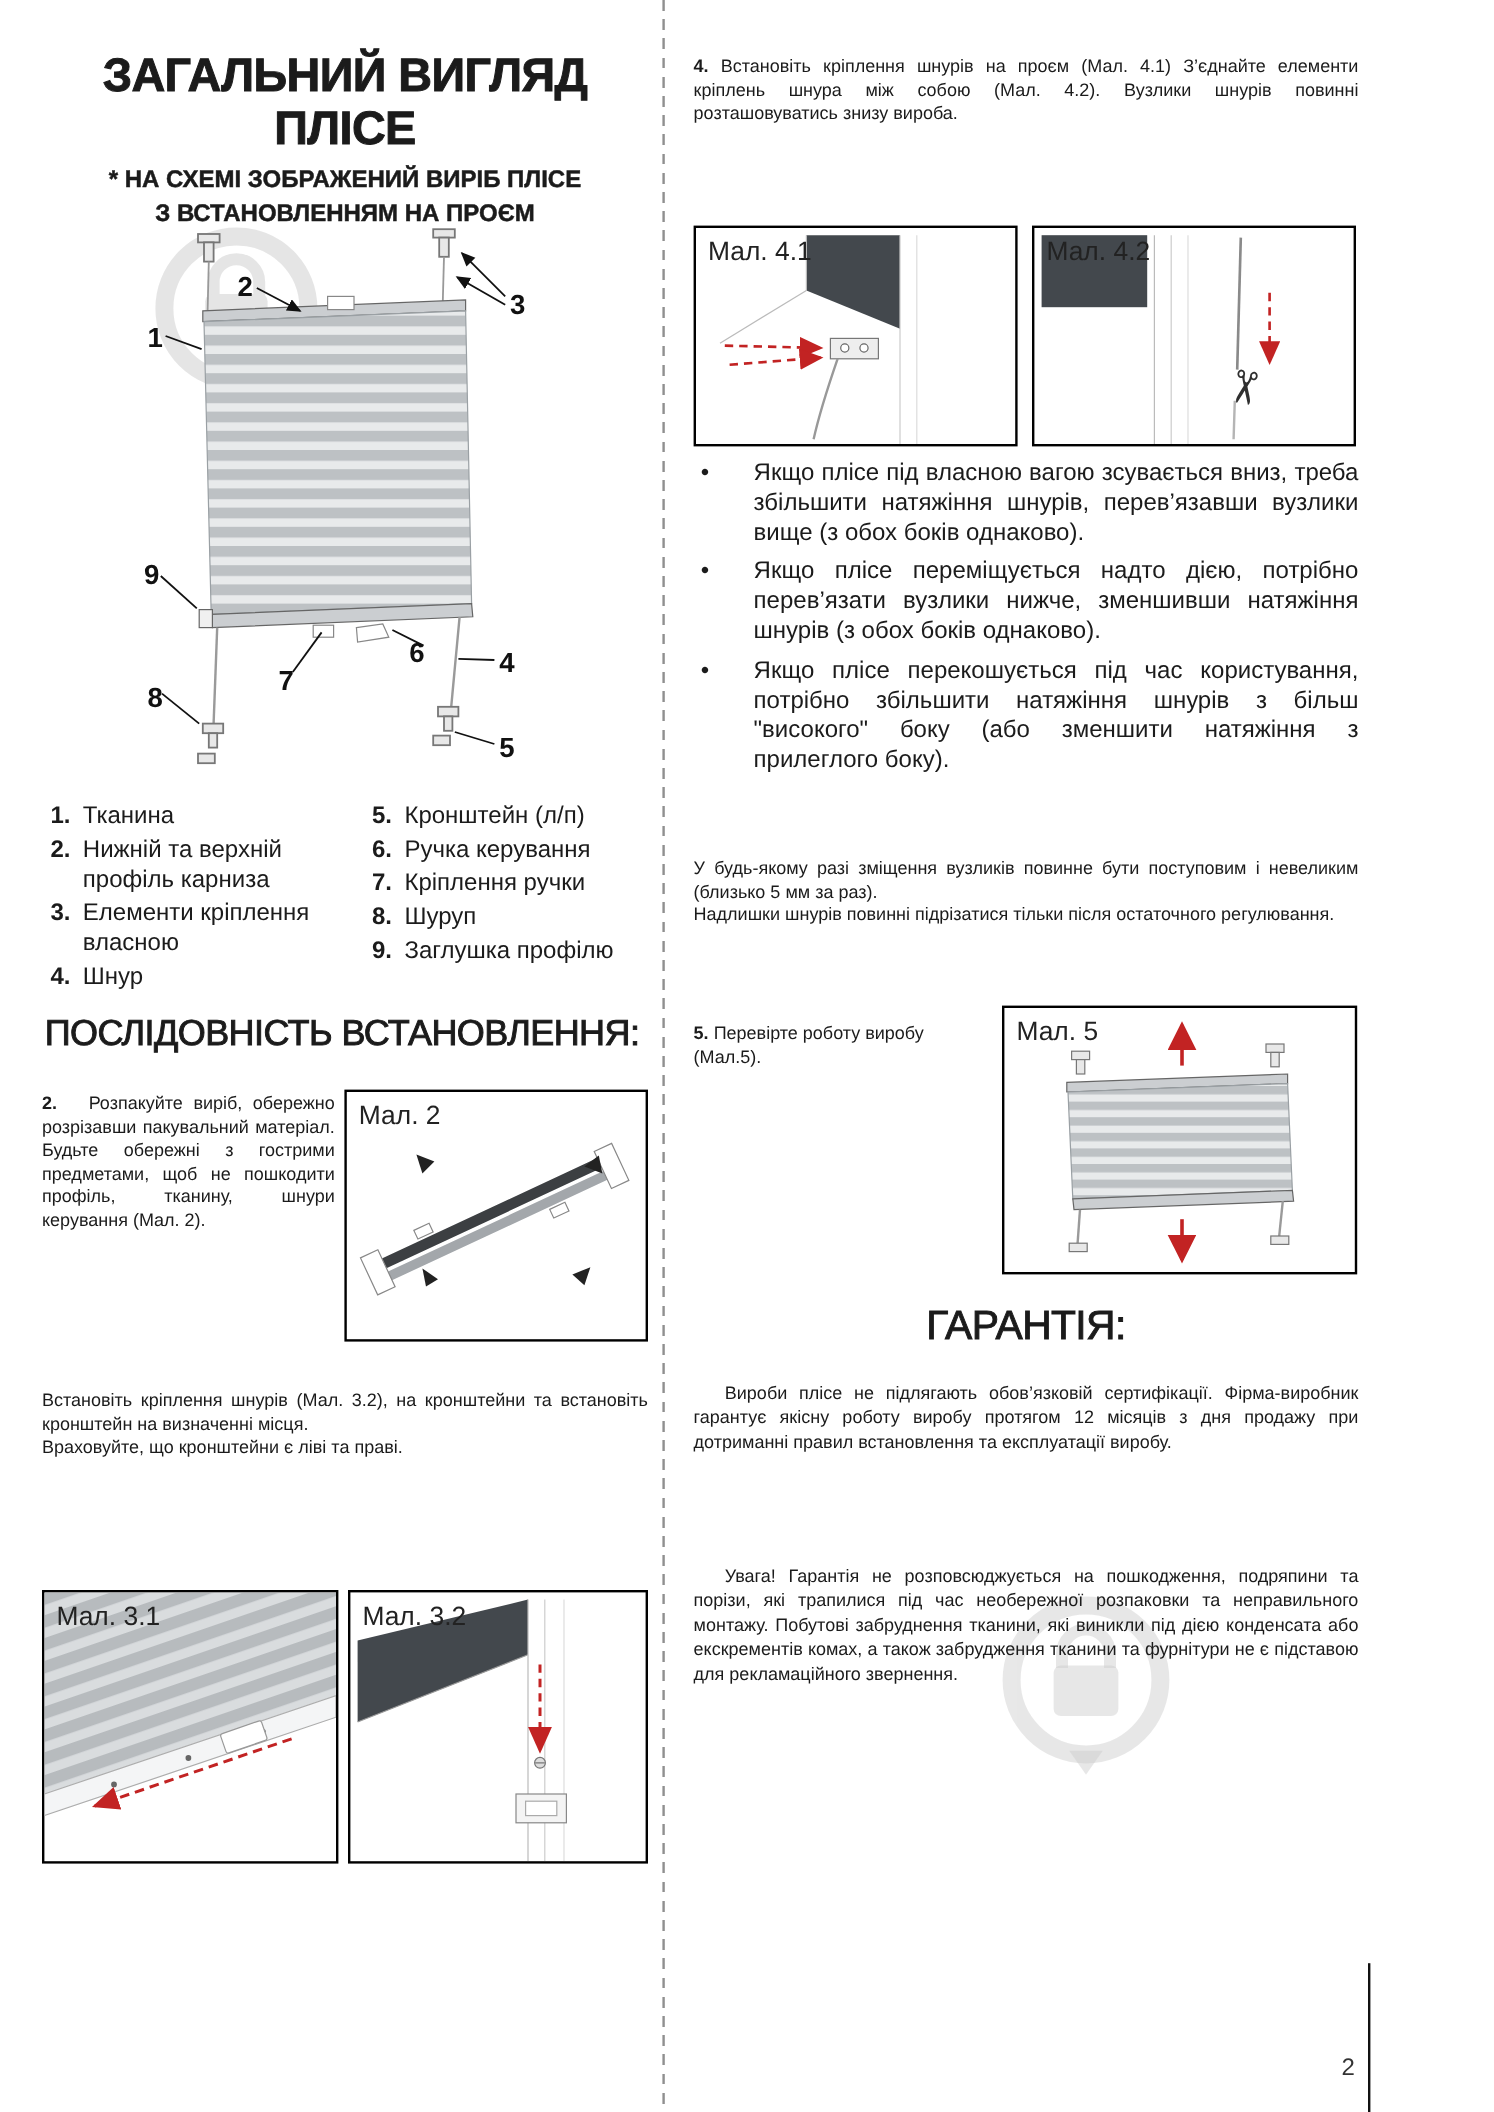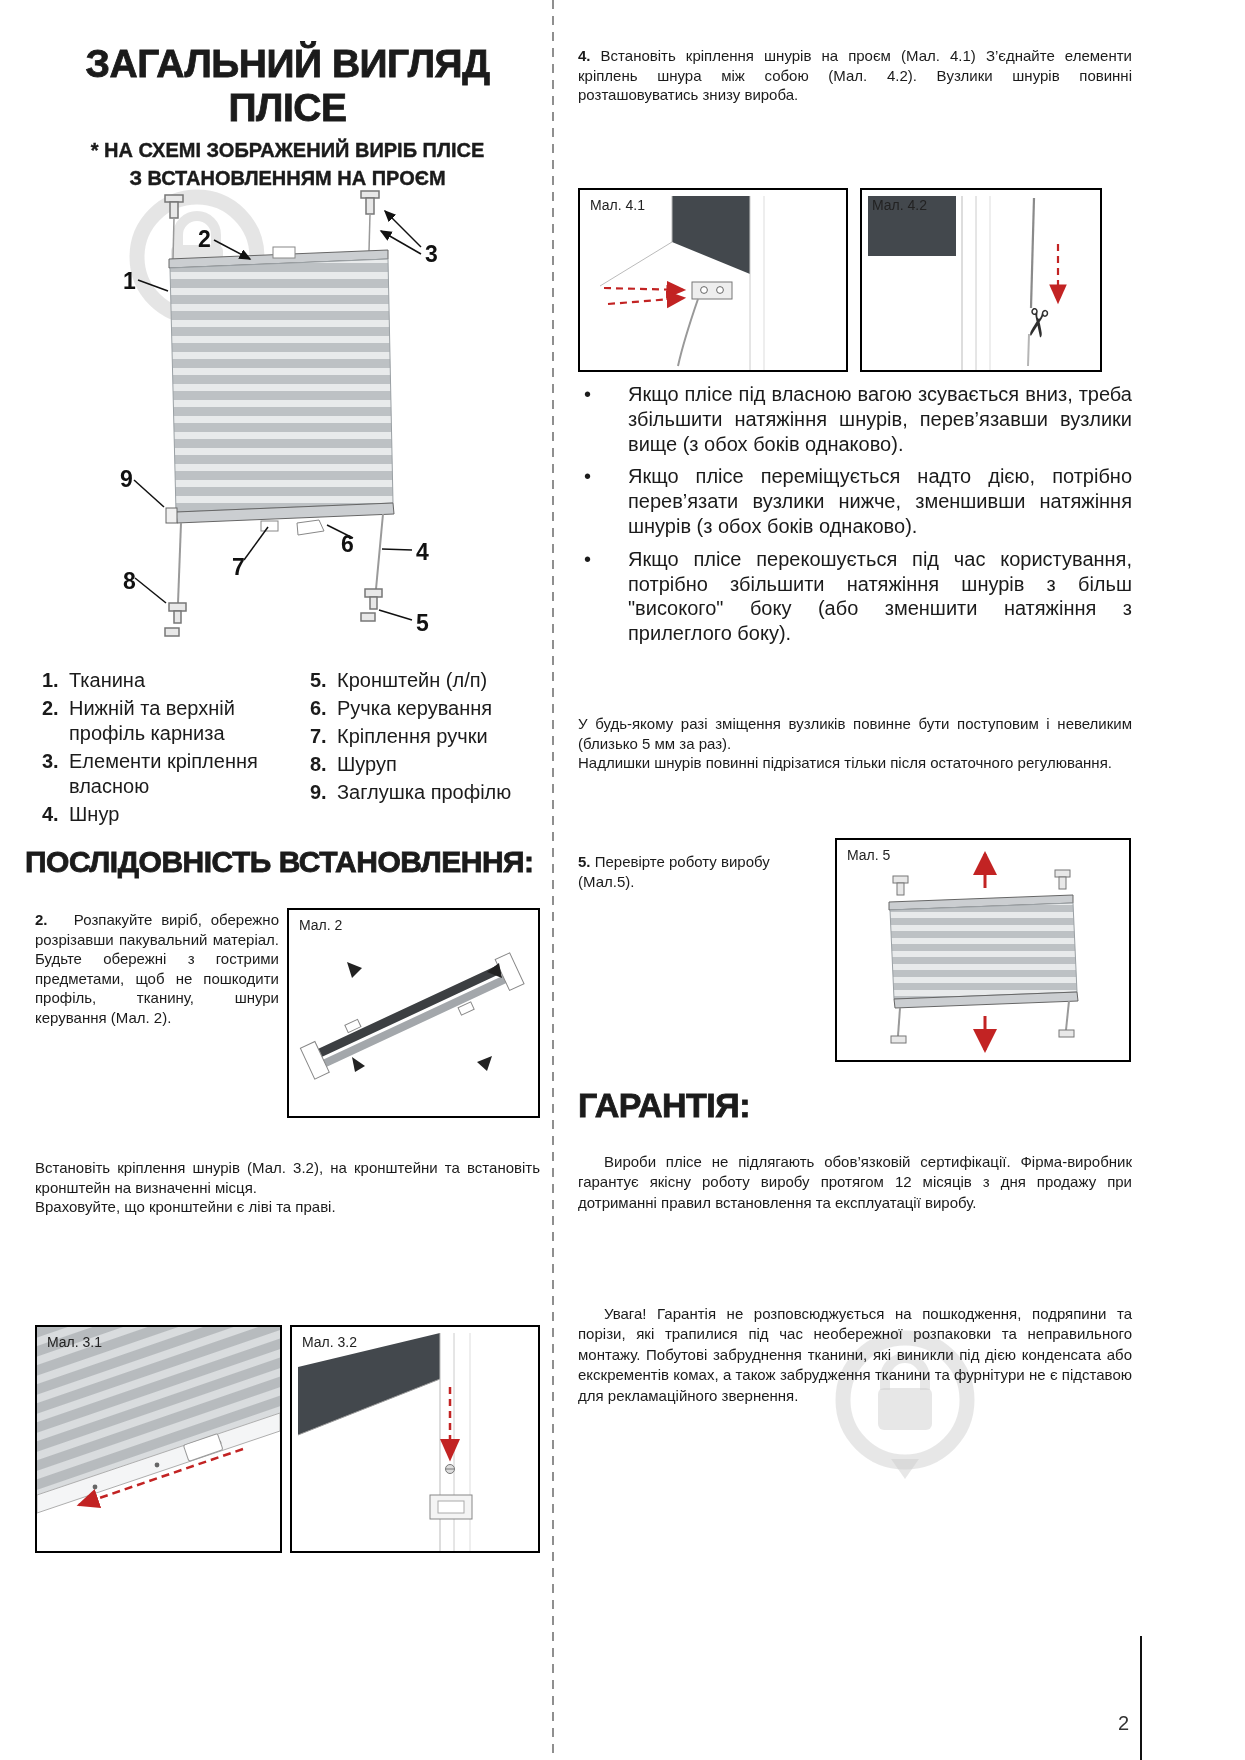--- a/index.html
+++ b/index.html
@@ -6,27 +6,27 @@
   html,body { background:#ffffff; }
   .page {
     position:relative; width:1245px; height:1760px; background:#fff;
     font-family:"Liberation Sans", sans-serif; color:#1b1b1b; overflow:hidden;
   }
   .abs { position:absolute; }
   .h-main { font-weight:bold; font-size:39px; letter-spacing:-0.5px; line-height:1.14;
             text-align:center; -webkit-text-stroke:0.8px currentColor; }
   .h-sub  { font-weight:bold; font-size:20px; line-height:1.4; text-align:center;
             -webkit-text-stroke:0.4px currentColor; }
-  .h-sec  { font-weight:bold; font-size:30px; letter-spacing:-0.5px; text-align:left;
+  .h-sec  { font-weight:normal; font-size:30px; letter-spacing:-0.5px; text-align:center;
             -webkit-text-stroke:0.8px currentColor; }
   .body-txt { font-size:15px; line-height:1.3; text-align:justify; }
   .bold { font-weight:bold; }
   .indent { text-indent:26px; }
   .figbox { position:absolute; border:2px solid #000; background:#fff; overflow:hidden; }
-  .figlabel { position:absolute; top:7px; left:10px; font-size:14px; z-index:2; color:#222; }
+  .figlabel { position:absolute; top:7px; left:10px; font-size:22px; z-index:2; color:#222; }
   .figsvg { position:absolute; left:0; top:0; }
   .divider { position:absolute; left:552px; top:0; width:2px; height:1760px;
     background:repeating-linear-gradient(to bottom, #8f8f8f 0 9px, transparent 9px 16px); }
   .parts { display:flex; font-size:20px; line-height:1.25; }
   .part-item { display:flex; margin-bottom:3px; }
   .part-num { font-weight:bold; width:27px; flex:none; }
   .bullet-item { position:relative; padding-left:50px; margin-bottom:8px; }
   .bullet-mark { position:absolute; left:6px; top:0; }
   .pagenum { font-size:20px; color:#333; }
 </style>
@@ -265,21 +265,21 @@
       <line x1="92" y1="6" x2="92" y2="52" stroke="#bbb"></line>
       <rect x="112" y="92" width="40" height="17" fill="#eee" stroke="#777"></rect>
       <circle cx="124" cy="100" r="3.4" fill="#fff" stroke="#666"></circle>
       <circle cx="140" cy="100" r="3.4" fill="#fff" stroke="#666"></circle>
       <path d="M118,109 C108,138 102,158 98,176" fill="none" stroke="#999" stroke-width="2"></path>
       <line x1="24" y1="98" x2="104" y2="100" stroke="#c22323" stroke-width="2.2" stroke-dasharray="7 5" marker-end="url(#arrR41)"></line>
       <line x1="28" y1="114" x2="104" y2="108" stroke="#c22323" stroke-width="2.2" stroke-dasharray="7 5" marker-end="url(#arrR41)"></line>
     </svg>
   </div>
 
-  <div class="figbox" style="left:860px; top:188px; width:242px; height:184px;">
+  <div class="figbox" style="left:860px; top:188px; width:270px; height:184px;">
     <div class="figlabel">Мал. 4.2</div>
     <svg class="figsvg" width="266" height="180" viewBox="0 0 266 180">
       <defs>
         <marker id="arrR42" markerWidth="10" markerHeight="9" refX="8" refY="4" orient="auto">
           <path d="M0,0 L9,4 L0,8 z" fill="#c22323"></path>
         </marker>
       </defs>
       <rect x="6" y="6" width="88" height="60" fill="#43484d"></rect>
       <line x1="100" y1="6" x2="100" y2="180" stroke="#bbb"></line>
       <line x1="114" y1="6" x2="114" y2="180" stroke="#ccc"></line>

